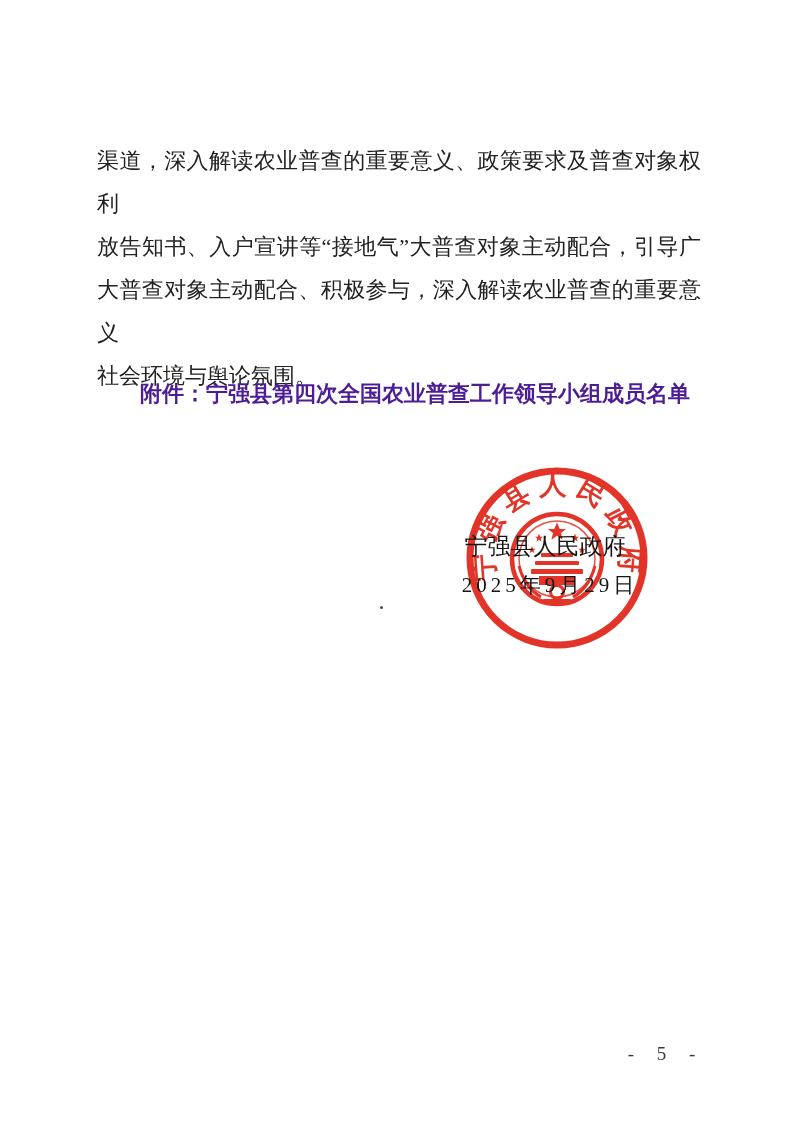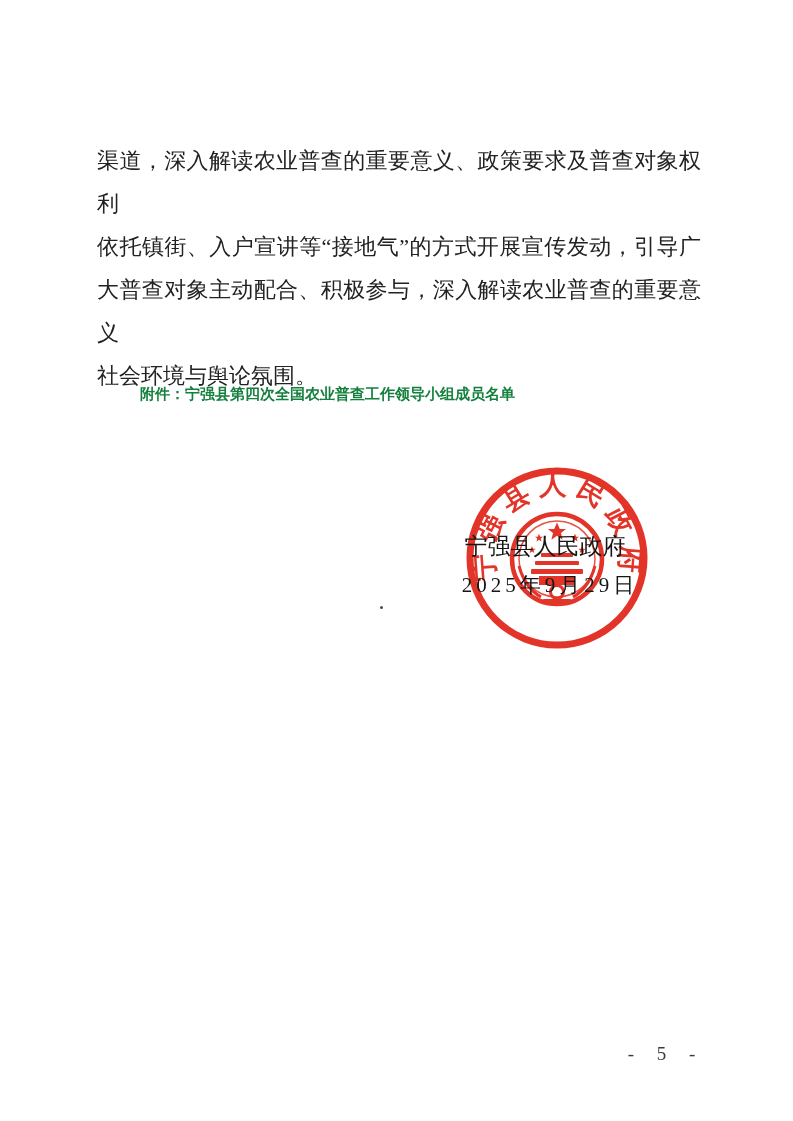--- a/index.html
+++ b/index.html
@@ -23,24 +23,24 @@
     line-height: 43px;
     color: #222;
   }
   .body-line { text-align: justify; text-align-last: justify; }
   .body-line.last { text-align-last: left; }
   .attachment-line {
     position: absolute;
     left: 140px;
     top: 379px;
     width: 600px;
-    font-size: 15px;
+    font-size: 22px;
     line-height: 30px;
     font-weight: bold;
-    color: #15803d;
+    color: #4c1d95;
   }
   .seal {
     position: absolute;
     left: 465px;
     top: 466px;
     width: 184px;
     height: 184px;
     z-index: 1;
     opacity: 0.93;
   }
@@ -87,21 +87,21 @@
     background: #4a4a4a;
   }
 </style>
 </head>
 <body>
 
 <div class="page">
 
   <div class="body-text">
     <div class="body-line">渠道，深入解读农业普查的重要意义、政策要求及普查对象权利</div>
-    <div class="body-line">依托镇街、入户宣讲等“接地气”的方式开展宣传发动，引导广</div>
+    <div class="body-line">放告知书、入户宣讲等“接地气”大普查对象主动配合，引导广</div>
     <div class="body-line">大普查对象主动配合、积极参与，深入解读农业普查的重要意义</div>
     <div class="body-line last">社会环境与舆论氛围。</div>
   </div>
 
   <div class="attachment-line">附件：宁强县第四次全国农业普查工作领导小组成员名单</div>
 
   <svg class="seal" viewBox="0 0 184 184" xmlns="http://www.w3.org/2000/svg" xmlns:xlink="http://www.w3.org/1999/xlink">
     <defs>
       <path id="sealArc" d="M 32 114 A 64 64 0 1 1 152 114" fill="none"></path>
       <path id="star" d="M0,-10 L2.94,-3.09 L9.51,-3.09 L4.19,1.18 L5.88,8.09 L0,4 L-5.88,8.09 L-4.19,1.18 L-9.51,-3.09 L-2.94,-3.09 Z"></path>

